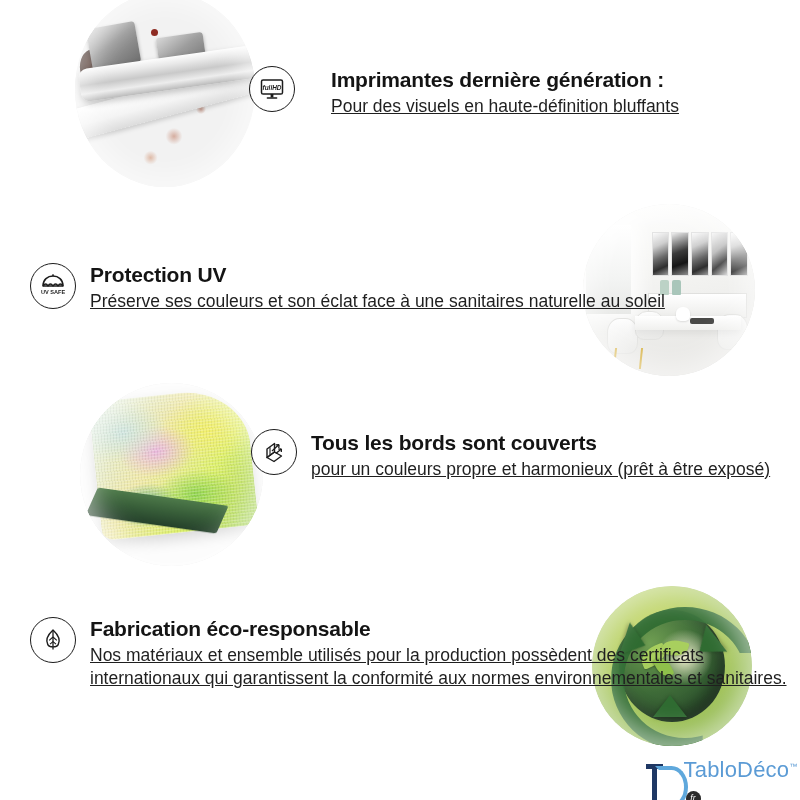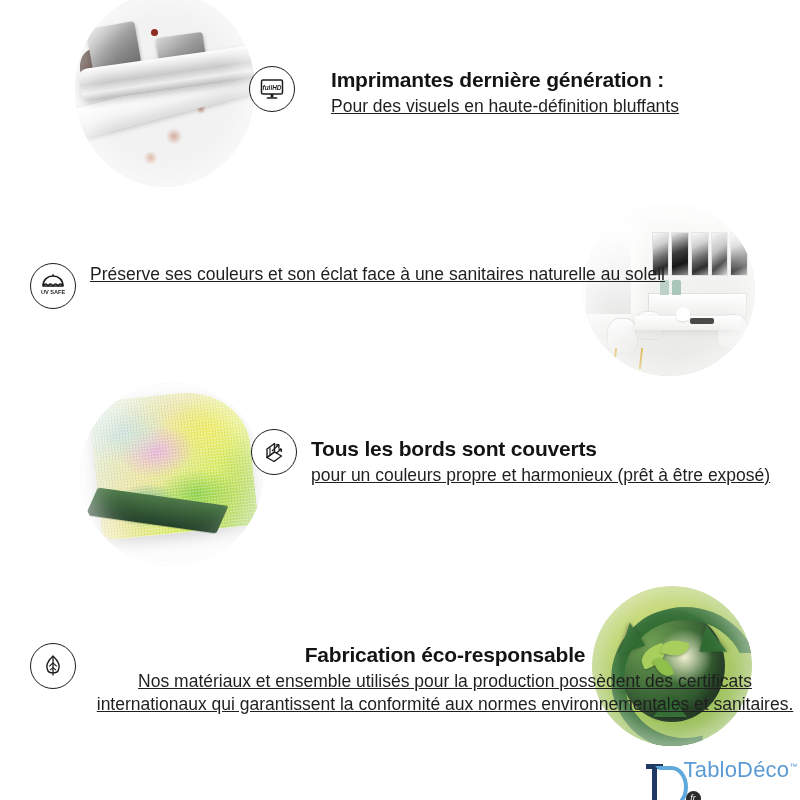--- a/index.html
+++ b/index.html
@@ -270,24 +270,24 @@
     font-size: 17.5px;
     line-height: 1.34;
     color: #1f1f1f;
     font-weight: 400;
     text-decoration: underline;
   }
 
   #feature-print  { left: 249px; top: 66px;  }
   #feature-uv     { left: 30px;  top: 263px; }
   #feature-edges  { left: 251px; top: 429px; }
-  #feature-eco    { left: 30px;  top: 643px; text-align: center; }
+  #feature-eco    { left: 30px;  top: 617px; }
 
   #feature-print .copy  { margin-top: 2px; margin-left: 36px; }
-  #feature-edges .copy  { margin-top: 8px; }
+  #feature-edges .copy  { margin-top: 2px; }
 
   
   #brand-logo {
     position: absolute;
     left: 646px; top: 757px;
     display: flex; align-items: center;
   }
   #brand-logo .mark {
     position: relative;
     width: 34px; height: 38px;
@@ -396,20 +396,21 @@
   <div class="feature" id="feature-uv">
     <div class="badge">
       <svg width="30" height="28" viewBox="0 0 30 28" aria-hidden="true">
         <path d="M5 14 C5 7.6 9.6 4 15 4 C20.4 4 25 7.6 25 14 Z" fill="none" stroke="#1c1c1c" stroke-width="1.5" stroke-linejoin="round"></path>
         <path d="M5 14 C7 11.4 8.6 11.4 10 14 C11.4 11.4 13.4 11.4 15 14 C16.6 11.4 18.6 11.4 20 14 C21.4 11.4 23 11.4 25 14" fill="none" stroke="#1c1c1c" stroke-width="1.4" stroke-linejoin="round"></path>
         <line x1="15" y1="2.2" x2="15" y2="4.2" stroke="#1c1c1c" stroke-width="1.4"></line>
         <text x="15" y="21.6" text-anchor="middle" font-family="Liberation Sans, sans-serif" font-size="5.6" font-weight="bold" fill="#1c1c1c">UV SAFE</text>
       </svg>
     </div>
     <div class="copy">
+      <h2>Protection UV</h2>
       <p>Préserve ses couleurs et son éclat face à une sanitaires naturelle au soleil</p>
     </div>
   </div>
 
   <div class="photo" id="photo-canvas">
     <div class="inner">
       <div class="bg"></div>
       <div class="slab"></div>
       <div class="edge"></div>
     </div>

